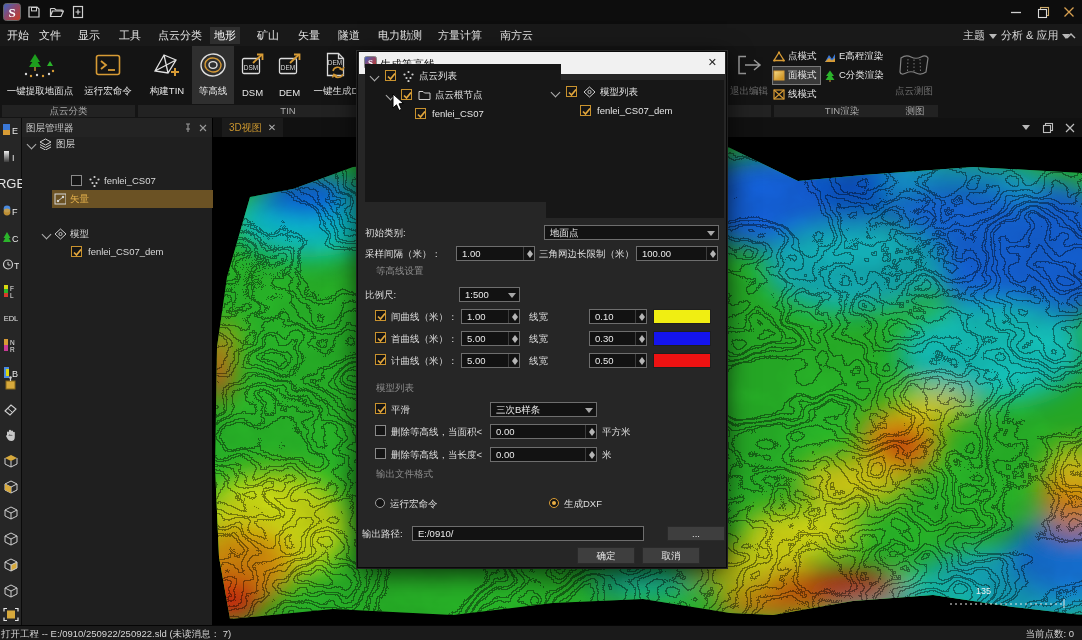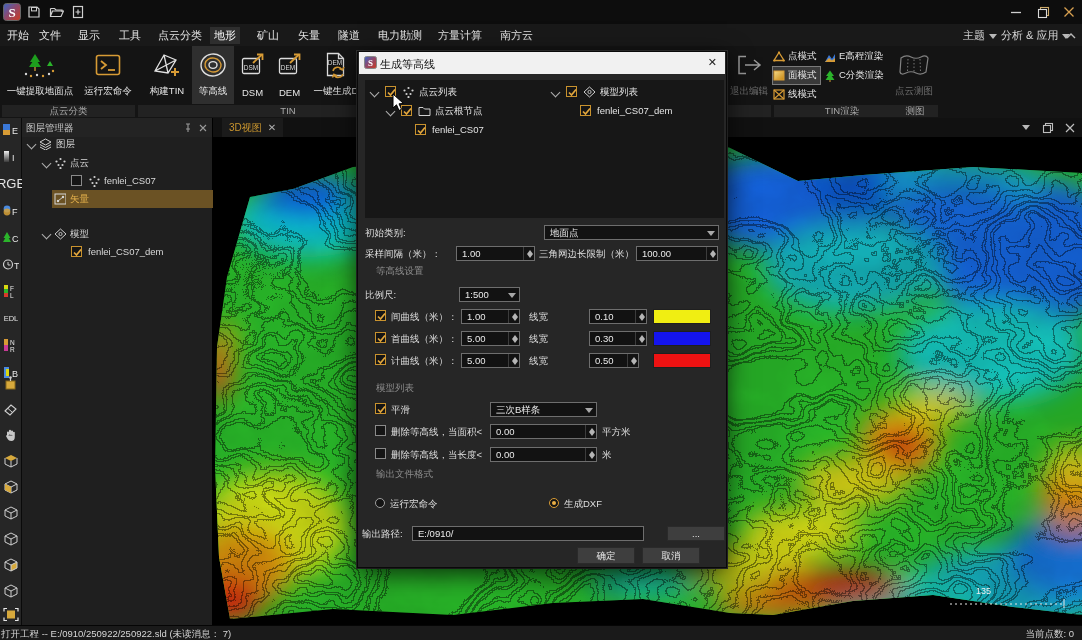--- a/index.html
+++ b/index.html
@@ -465,34 +465,20 @@
       </svg>
   </div>
 
   <div class="trow" style="top:17px">
     <span class="chev" style="left:6px;transform:rotate(45deg)"></span>
     <svg class="ticon" style="left:17px" width="13" height="12">
         <path d="M6.5 1 L12 4 L6.5 7 L1 4 Z" fill="none" stroke="#cfcfcf" stroke-width="1"></path>
         <path d="M1 6.5 L6.5 9.5 L12 6.5 M1 9 L6.5 12 L12 9" fill="none" stroke="#cfcfcf" stroke-width="1"></path>
       </svg>
     <span class="tlabel" style="left:34px">图层</span>
-  </div>
-  <div class="trow" style="top:36px">
-    <span class="chev" style="left:21px"></span>
-    <svg class="ticon" style="left:32px" width="13" height="12">
-        <g fill="#d0d0d0">
-          <circle cx="6.5" cy="2" r="1.1"></circle>
-          <circle cx="2.5" cy="4.5" r="1.1"></circle>
-          <circle cx="10.5" cy="4.5" r="1.1"></circle>
-          <circle cx="4.5" cy="8" r="1.1"></circle>
-          <circle cx="8.5" cy="8" r="1.1"></circle>
-          <circle cx="6.5" cy="11" r="1.1"></circle>
-        </g>
-      </svg>
-    <span class="tlabel" style="left:48px">点云</span>
   </div>
   <div class="trow" style="top:54px">
     <span class="cb un" style="left:49px;top:3px"></span>
     <svg class="ticon" style="left:66px" width="13" height="12">
         <g fill="#d0d0d0">
           <circle cx="6.5" cy="2" r="1.1"></circle>
           <circle cx="2.5" cy="4.5" r="1.1"></circle>
           <circle cx="10.5" cy="4.5" r="1.1"></circle>
           <circle cx="4.5" cy="8" r="1.1"></circle>
           <circle cx="8.5" cy="8" r="1.1"></circle>
@@ -624,21 +610,21 @@
 <div id="dialog" class="abs">
   <div id="dlg-titlebar">
     <svg style="position:absolute;left:5px;top:4px" width="13" height="13">
       <rect x="0.5" y="0.5" width="12" height="12" rx="2" fill="url(#lg-logo)" stroke="#888"></rect>
       <text x="6.5" y="10" font-size="9" font-weight="bold" fill="#fff" text-anchor="middle" font-family="Liberation Serif, serif">S</text>
     </svg>
     <span id="dlg-title">生成等高线</span>
     <span id="dlg-close">✕</span>
   </div>
 
-  <div class="treepanel" style="left:7px;top:28px;width:196px;height:138px">
+  <div class="treepanel" style="left:7px;top:12px;width:196px;height:138px">
     <div class="dtrow" style="left:0;top:5px">
       <span class="chev" style="left:6px;top:4px"></span>
       <span class="cb" style="left:20px;top:1px">
           <svg width="11" height="11">
             <path d="M2 5.5 L4.5 8 L9 2.5" fill="none" stroke="#e2a63d" stroke-width="1.7"></path>
           </svg>
         </span>
       <svg style="position:absolute;left:37px;top:1px" width="13" height="12">
           <g fill="#d0d0d0">
             <circle cx="6.5" cy="2" r="1.1"></circle>
@@ -759,21 +745,21 @@
       <svg width="11" height="11">
         <path d="M2 5.5 L4.5 8 L9 2.5" fill="none" stroke="#e2a63d" stroke-width="1.7"></path>
       </svg>
     </span>
   <span class="dlg-lbl" style="left:33px;top:303px">计曲线（米）：</span>
   <div class="field spin" style="left:103px;top:301px;width:59px">
     <span class="fv">5.00</span>
     <span class="arrows"></span>
   </div>
   <span class="dlg-lbl" style="left:171px;top:303px">线宽</span>
-  <div class="field spin" style="left:231px;top:301px;width:50px">
+  <div class="field spin" style="left:231px;top:301px;width:58px">
     <span class="fv">0.50</span>
     <span class="arrows"></span>
   </div>
   <span class="swatch" style="left:295px;top:301px;background:#ee1212"></span>
 
   <span class="dlg-grp" style="left:18px;top:330px">模型列表</span>
 
   <span class="cb" style="left:17px;top:351px">
       <svg width="11" height="11">
         <path d="M2 5.5 L4.5 8 L9 2.5" fill="none" stroke="#e2a63d" stroke-width="1.7"></path>

